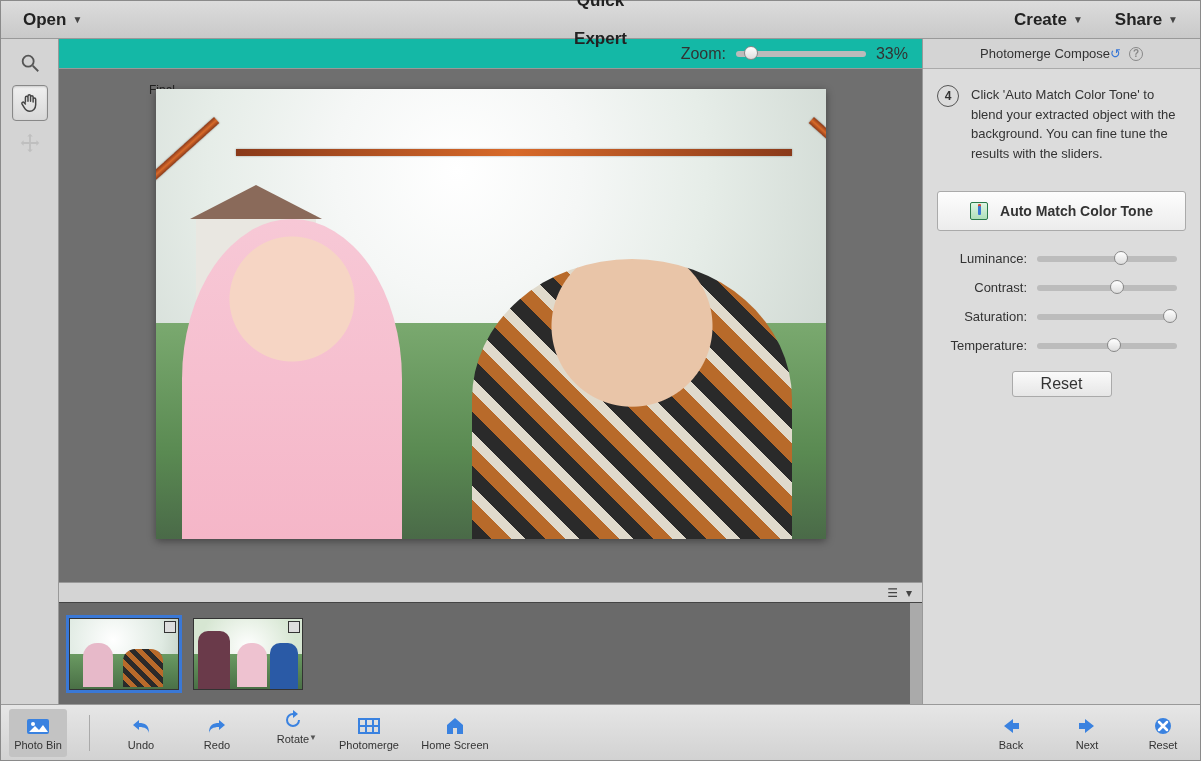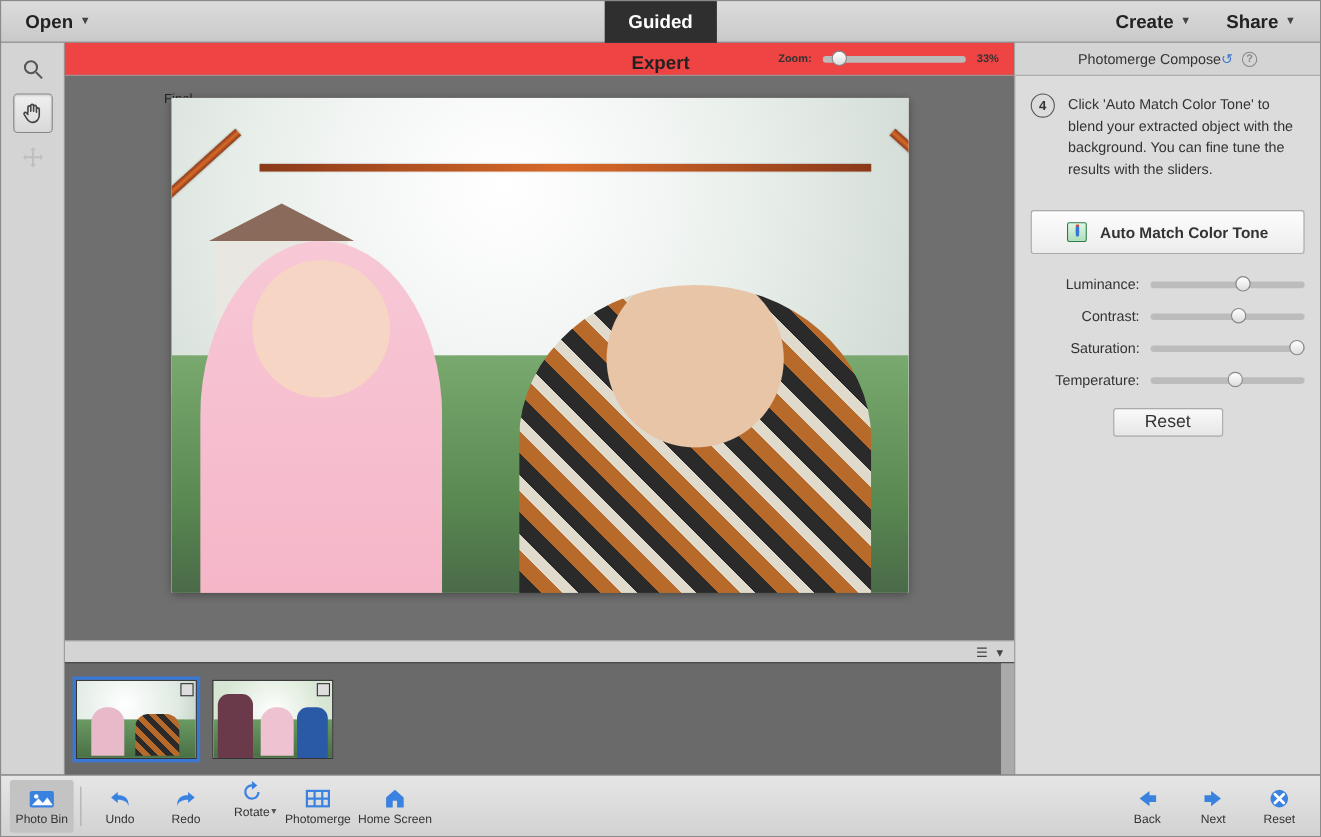--- a/index.html
+++ b/index.html
@@ -20,21 +20,21 @@
 
   
   .left-tools { width: 58px; background: #d4d4d4; border-right: 1px solid #999; padding: 6px 0; display: flex; flex-direction: column; align-items: center; gap: 4px; }
   .tool-btn { width: 36px; height: 36px; border-radius: 4px; display: flex; align-items: center; justify-content: center; cursor: pointer; color: #444; }
   .tool-btn.active { background: linear-gradient(#f0f0f0,#d8d8d8); border: 1px solid #888; box-shadow: inset 0 1px 2px rgba(0,0,0,.15); }
   .tool-btn.disabled { color: #aaa; cursor: default; }
   .tool-btn svg { width: 22px; height: 22px; }
 
   
   .center-area { flex: 1 1 auto; display: flex; flex-direction: column; background: #6f6f6f; min-width: 0; }
-  .zoom-row { height: 30px; background: #ef4444; border-bottom: 1px solid #999; display: flex; align-items: center; justify-content: flex-end; padding: 0 14px; gap: 10px; font-size: 10px; color: #333; font-weight: bold; }
+  .zoom-row { height: 30px; background: #14b8a6; border-bottom: 1px solid #999; display: flex; align-items: center; justify-content: flex-end; padding: 0 14px; gap: 10px; font-size: 16px; color: #333; }
   .zoom-slider { width: 130px; height: 6px; background: #bbb; border-radius: 3px; position: relative; }
   .zoom-slider .thumb { width: 14px; height: 14px; background: linear-gradient(#fff,#ddd); border: 1px solid #888; border-radius: 50%; position: absolute; top: -5px; left: 8px; }
   .canvas-wrapper { flex: 1 1 auto; display: flex; align-items: flex-start; justify-content: center; padding: 20px 40px; overflow: hidden; position: relative; }
   .canvas-label { position: absolute; top: 14px; left: 90px; font-size: 12px; color: #222; }
   .canvas { width: 670px; height: 450px; background: #fff; box-shadow: 0 2px 8px rgba(0,0,0,.4); position: relative; overflow: hidden; }
   
   .photo { position: absolute; inset: 0; }
   .sky { position: absolute; top: 0; left: 0; right: 0; height: 60%; background: radial-gradient(circle at 45% 30%, #fff 0%, #f5f7f6 30%, #e6ede8 60%, #cfd8d2 100%); }
   .ground { position: absolute; bottom: 0; left: 0; right: 0; height: 48%; background: linear-gradient(#7aa96f, #5a8a52 60%, #4a6a48); }
   .house { position: absolute; top: 28%; left: 6%; width: 120px; height: 90px; background: #e9e7e1; }
@@ -67,49 +67,48 @@
   .right-panel { width: 278px; background: #dcdcdc; border-left: 1px solid #999; display: flex; flex-direction: column; }
   .panel-header { height: 30px; background: #d4d4d4; border-bottom: 1px solid #aaa; display: flex; align-items: center; justify-content: center; padding: 0 10px; font-size: 13px; color: #333; }
   .panel-header .hicons { display: flex; gap: 8px; color: #3a78d6; align-items: center; }
   .panel-body { padding: 16px 14px; font-size: 13px; color: #333; }
   .step { display: flex; gap: 12px; }
   .step-num { width: 22px; height: 22px; min-width: 22px; border-radius: 50%; border: 1.5px solid #555; display: flex; align-items: center; justify-content: center; font-size: 12px; font-weight: bold; }
   .step-text { line-height: 1.5; }
   .big-button { margin: 28px 0 20px 0; height: 40px; border: 1px solid #aaa; border-radius: 3px; background: linear-gradient(#fdfdfd,#ececec); display: flex; align-items: center; justify-content: center; gap: 12px; cursor: pointer; font-size: 14px; font-weight: bold; color: #333; }
   .big-button .sq-icon { width: 18px; height: 18px; border: 1px solid #2a7a4a; background: linear-gradient(#dff6e4,#aee0ba); border-radius: 2px; position: relative; }
   .big-button .sq-icon::after { content: ""; position: absolute; top: 3px; left: 7px; width: 3px; height: 9px; background: #3a78d6; border-radius: 1px; box-shadow: 0 -2px 0 0 #d64a3a; }
-  .slider-row { display: flex; align-items: center; justify-content: flex-end; gap: 10px; margin: 14px 0; }
+  .slider-row { display: flex; align-items: center; justify-content: flex-start; gap: 10px; margin: 14px 0; }
   .slider-row label { font-size: 13px; color: #333; width: 90px; text-align: right; }
   .hslider { width: 140px; height: 6px; background: #bcbcbc; border-radius: 3px; position: relative; }
   .hslider .hthumb { width: 14px; height: 14px; background: linear-gradient(#fff,#ddd); border: 1px solid #888; border-radius: 50%; position: absolute; top: -5px; }
   .reset-btn { display: block; margin: 18px auto 0 auto; width: 100px; height: 26px; border: 1px solid #aaa; background: linear-gradient(#fafafa,#e6e6e6); border-radius: 3px; font-size: 16px; color: #333; cursor: pointer; }
 
   
   .bottom-bar { height: 56px; background: linear-gradient(#e6e6e6,#d2d2d2); border-top: 1px solid #999; display: flex; align-items: center; justify-content: space-between; padding: 0 8px; }
-  .bottom-left, .bottom-right { display: flex; align-items: center; gap: 2px; }
+  .bottom-left, .bottom-right { display: flex; align-items: center; gap: 18px; }
   .bbtn { display: flex; flex-direction: column; align-items: center; justify-content: center; width: 58px; height: 48px; cursor: pointer; font-size: 11px; color: #333; gap: 2px; border-radius: 3px; }
   .bbtn.wide { width: 78px; }
   .bbtn.active { background: #c3c3c3; }
   .bbtn .bicon { width: 26px; height: 22px; display: flex; align-items: center; justify-content: center; color: #2a77d6; }
   .bbtn .bicon svg { width: 24px; height: 22px; }
   .vdiv { width: 1px; height: 36px; background: #aaa; margin: 0 4px; }
 </style>
 </head>
 <body>
 
 <div class="top-bar">
   <div class="top-left">
     <div class="menu-btn">
       <span>Open</span>
       <span class="caret">▼</span>
     </div>
   </div>
   <div class="top-center">
     <div class="mode-tab">Quick</div>
-    <div class="mode-tab active">Guided</div>
     <div class="mode-tab">Expert</div>
   </div>
   <div class="top-right">
     <div class="menu-btn">
       <span>Create</span>
       <span class="caret">▼</span>
     </div>
     <div class="menu-btn">
       <span>Share</span>
       <span class="caret">▼</span>

